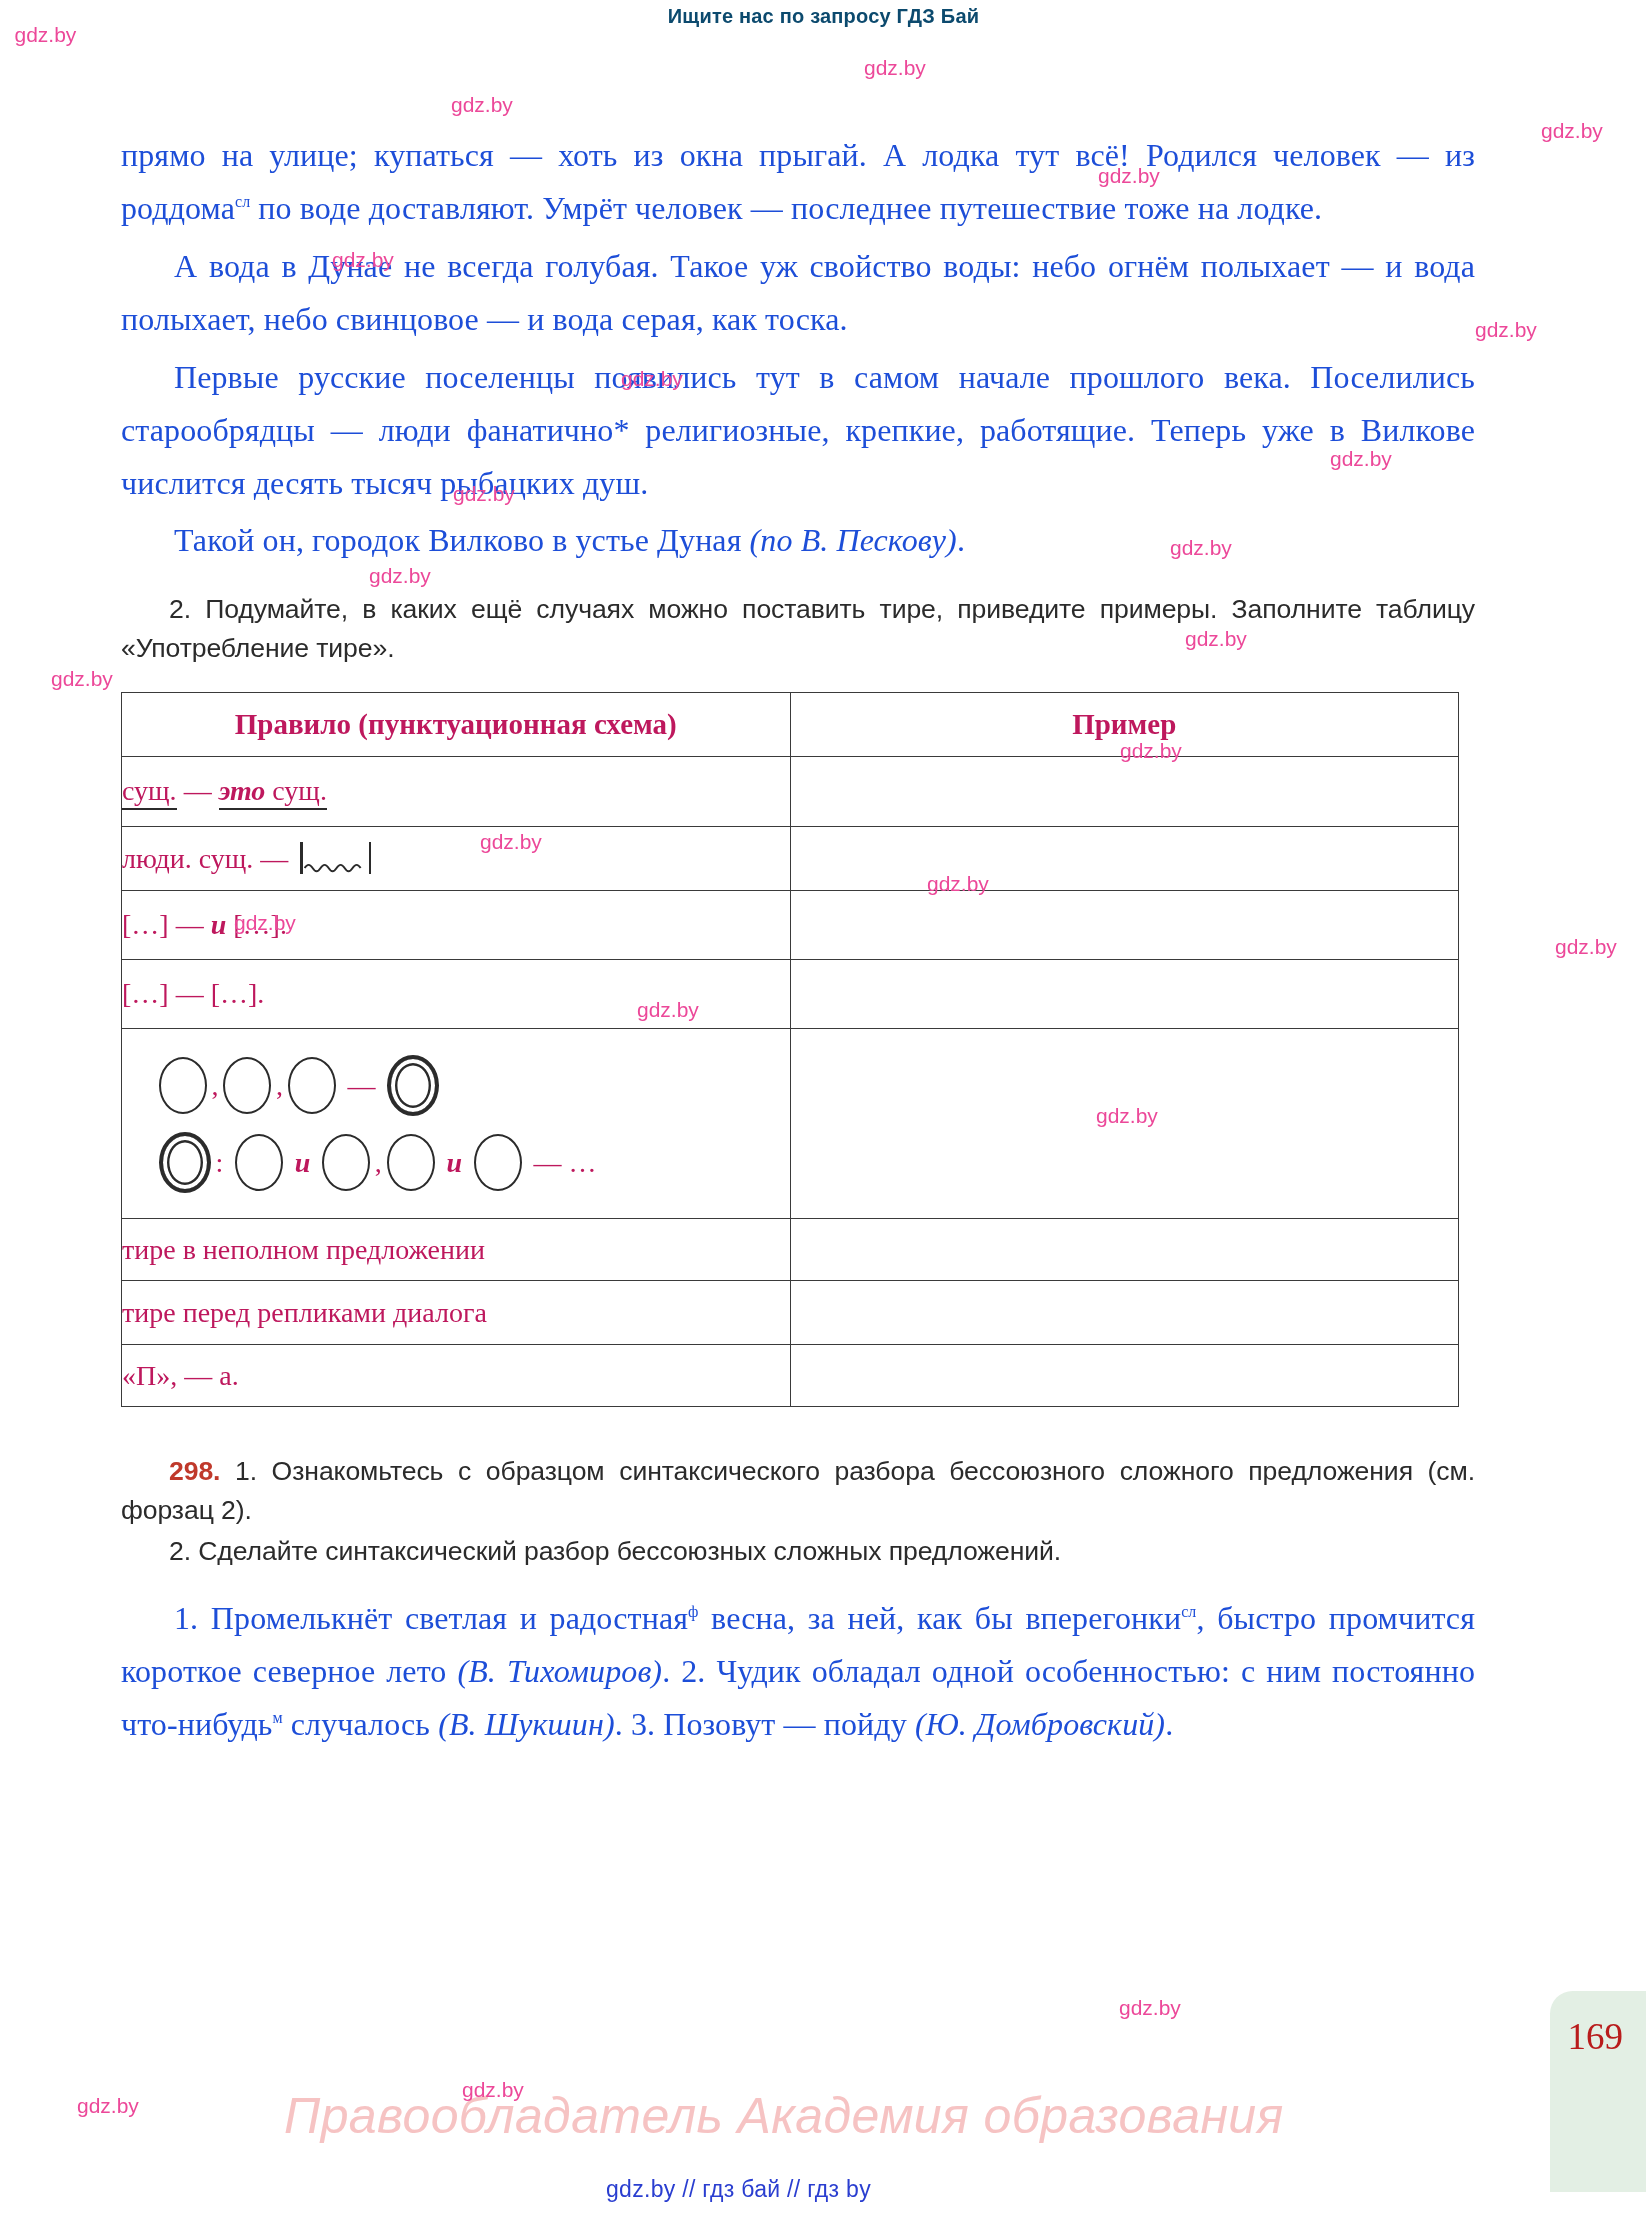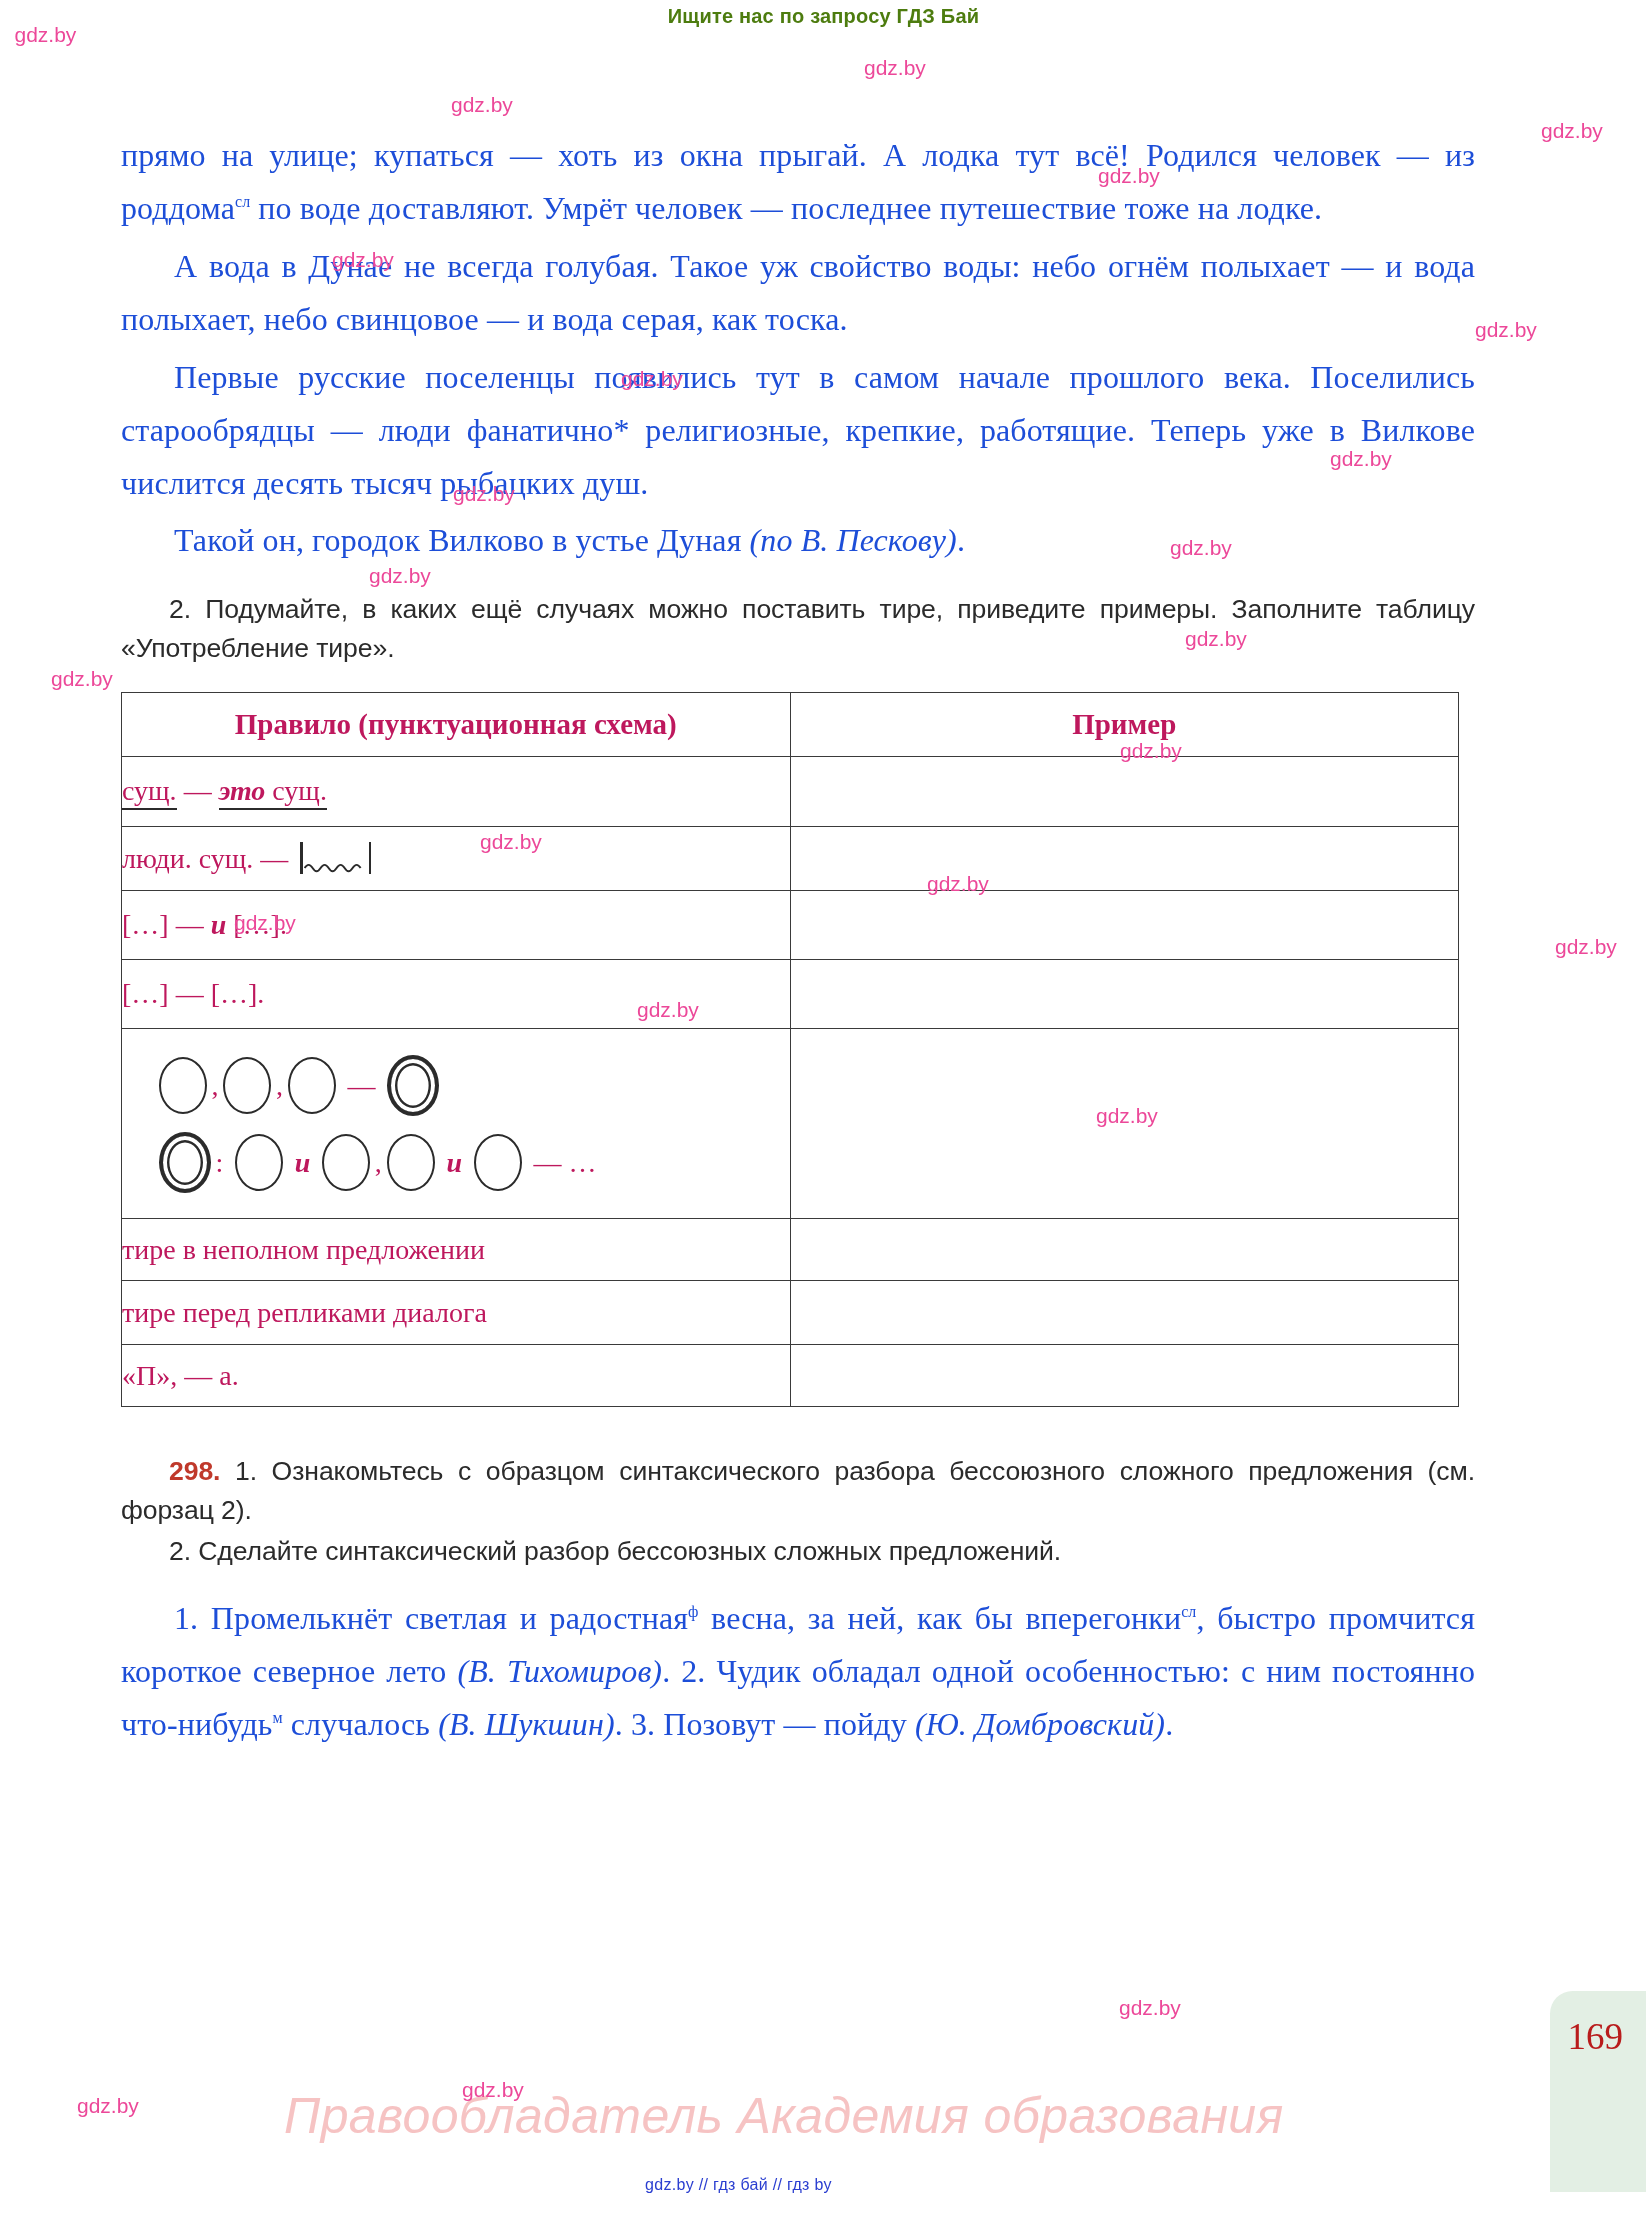--- a/index.html
+++ b/index.html
@@ -11,21 +11,21 @@
     font-family: "Liberation Serif", serif;
     overflow: hidden;
   }
 
   
   .promo {
     position:absolute; top:4.8px; left:0; width:1647px;
     text-align:center;
     font-family:"Liberation Sans", sans-serif;
     font-size:20px; font-weight:700;
-    color:#4d7c0f;
+    color:#0c4a6e;
     letter-spacing:0.2px;
   }
 
   
   .page {
     position:absolute;
     left:121px; top:0; width:1354px;
   }
 
   
@@ -163,21 +163,21 @@
     white-space:nowrap;
     letter-spacing:0.4px;
   }
 
   
   .bottom-links {
     position:absolute;
     left:0; top:2176px; width:1477px;
     text-align:center;
     font-family:"Liberation Sans", sans-serif;
-    font-size:16px;
+    font-size:23px;
     color:#2a3ed0;
     letter-spacing:0.3px;
   }
 </style>
 </head>
 <body>
 
 <div class="promo">Ищите нас по запросу ГДЗ Бай</div>
 
 <div class="page">

